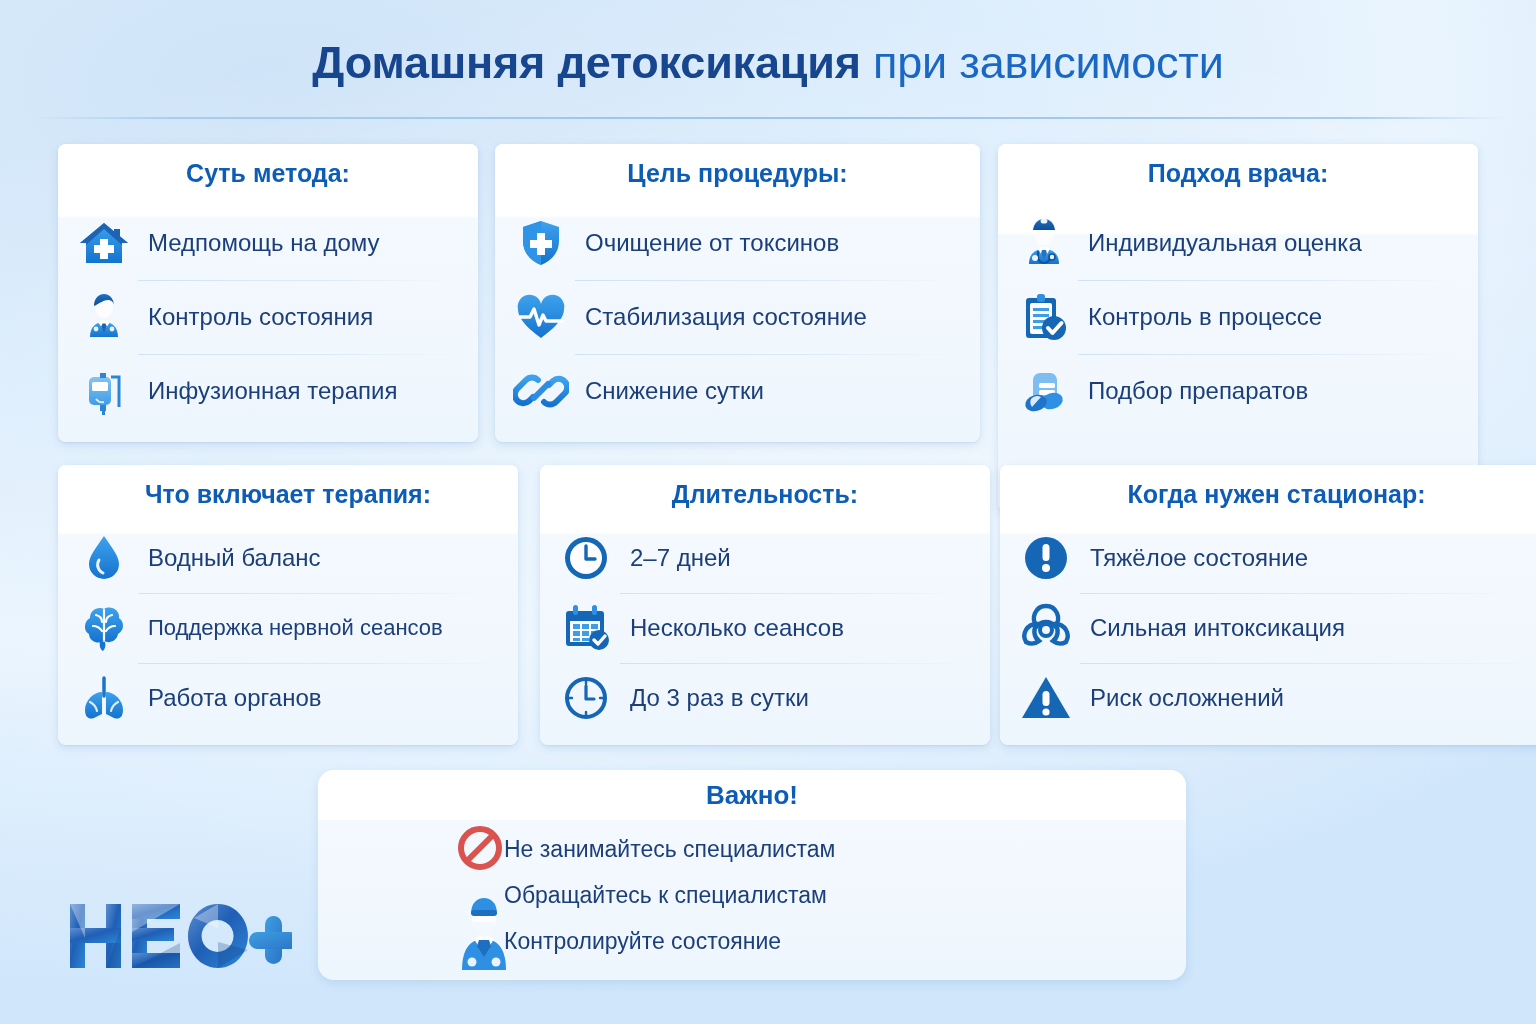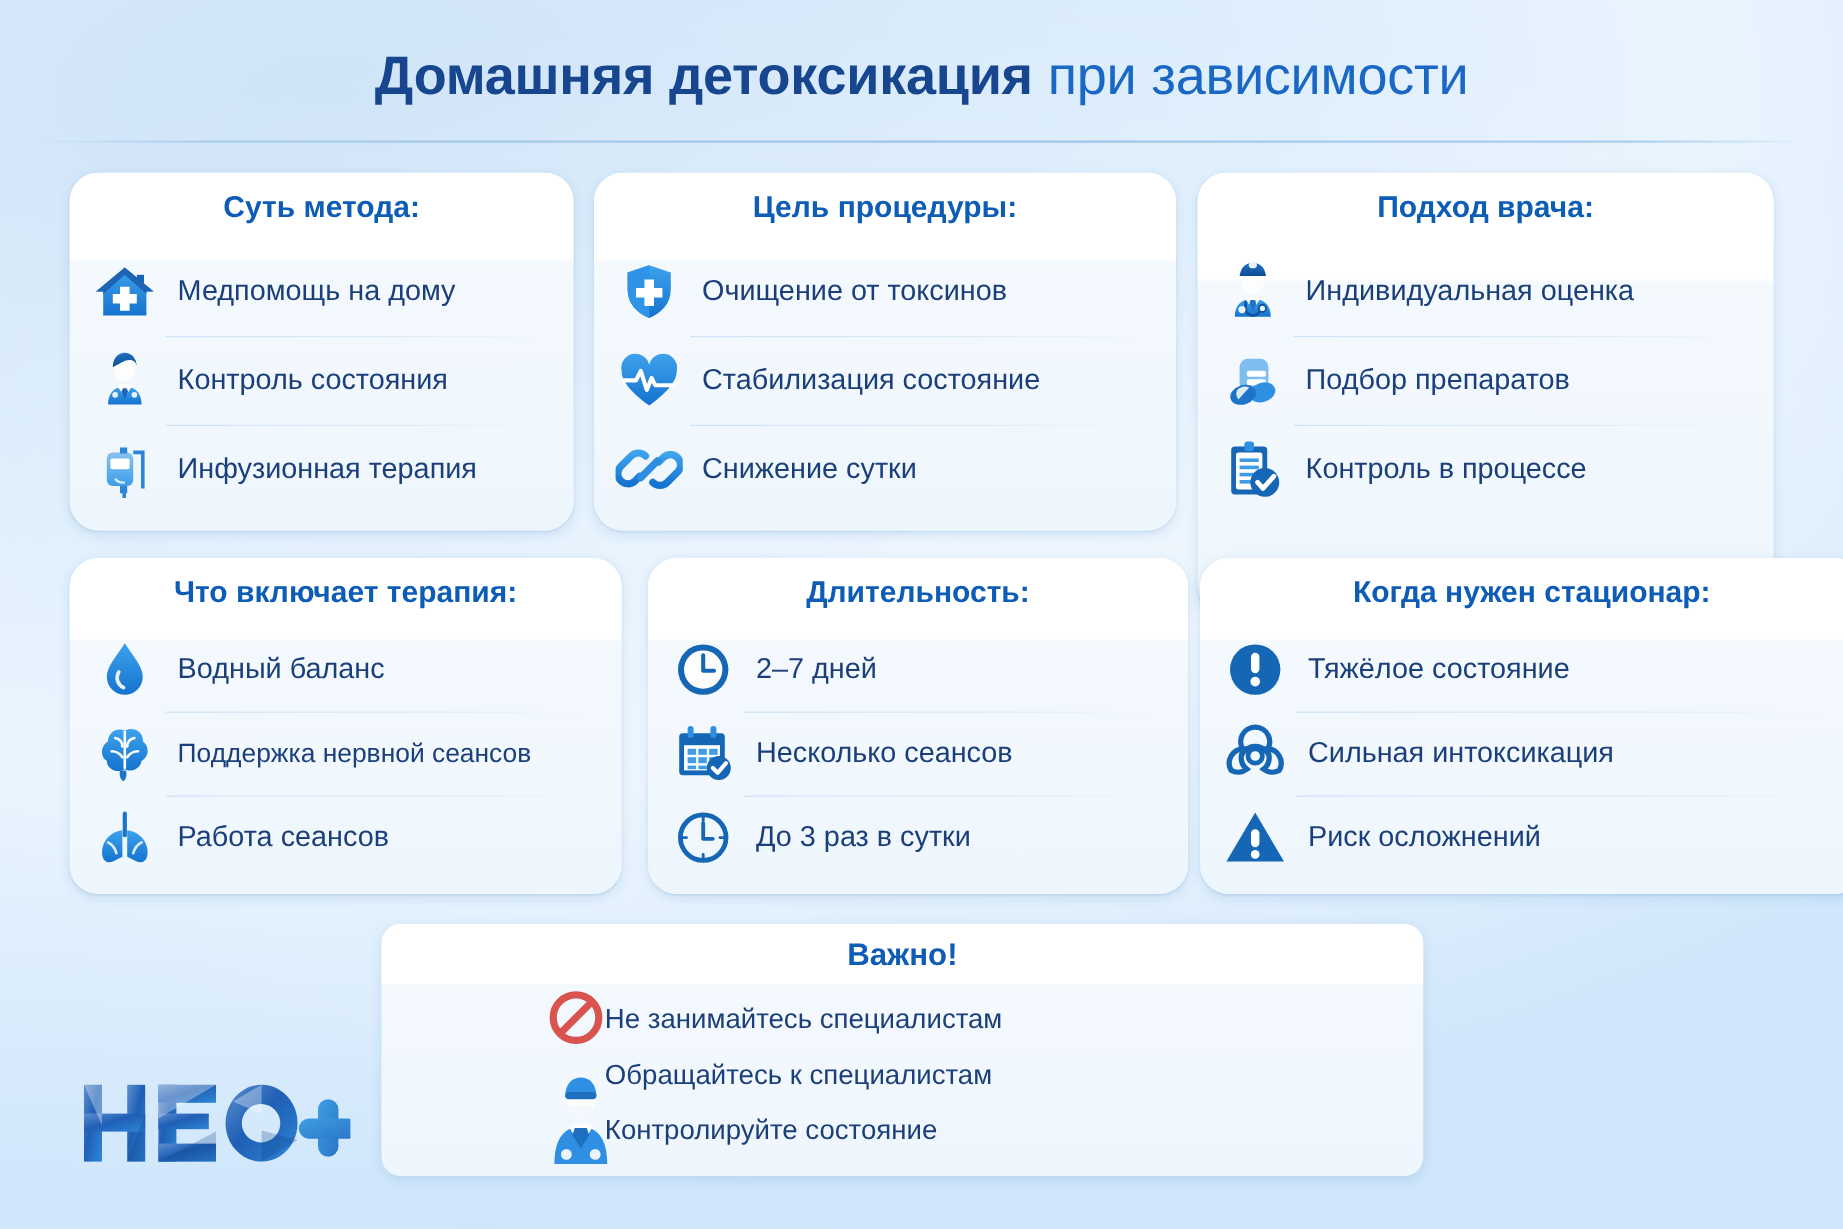--- a/index.html
+++ b/index.html
@@ -34,21 +34,21 @@
   .title .light{color:#1a68c4;font-weight:normal;}
   .title-rule{
     position:absolute;left:30px;right:30px;top:117px;height:2px;
     background:linear-gradient(to right,rgba(160,200,240,0) 0%,#a9cdec 10%,#9cc5e9 50%,#a9cdec 90%,rgba(160,200,240,0) 100%);
     border-radius:2px;
   }
 
   
   .card{
     position:absolute;
-    border-radius:24px;
+    border-radius:8px;
     background:linear-gradient(to bottom,#ffffff 0%,#ffffff 24%,#f4f9fe 25%,#eef6fd 100%);
     box-shadow:0 3px 10px rgba(70,130,190,.16), 0 1px 2px rgba(70,130,190,.12);
     overflow:hidden;
   }
   .card-head{
     height:58px;display:flex;align-items:center;justify-content:center;
     background:#ffffff;
   }
   .card-head span{
     font-size:25px;font-weight:bold;color:#0d5cb6;white-space:nowrap;
@@ -235,50 +235,50 @@
           <circle cx="36" cy="42" r="3" fill="#eaf4fd" stroke="#10539e" stroke-width="1.6"></circle>
           <circle cx="19" cy="43" r="3" fill="#eaf4fd"></circle>
         </svg>
       </span>
       <span class="txt">Индивидуальная оценка</span>
     </div>
 
     <div class="row">
       <span class="ico">
         <svg width="56" height="56" viewBox="0 0 56 56">
-          <rect x="17" y="10" width="24" height="28" rx="7" fill="#7dbdef"></rect>
-          <rect x="23" y="20" width="16" height="5" rx="1.5" fill="#fff"></rect>
-          <rect x="23" y="27" width="16" height="5" rx="1.5" fill="#fff"></rect>
-          <ellipse cx="36" cy="38" rx="11" ry="8" fill="#2f90e3" transform="rotate(-18 36 38)"></ellipse>
-          <ellipse cx="20" cy="40" rx="11" ry="8" fill="#1e74c8" transform="rotate(-18 20 40)"></ellipse>
-          <path d="M15 36 a8 8 0 0 1 10-2 l-9 10 a8 8 0 0 1-1-8z" fill="#ffffff" opacity=".85"></path>
-        </svg>
-      </span>
-      <span class="txt">Подбор препаратов</span>
-    </div>
-
-    <div class="row">
-      <span class="ico">
-        <svg width="56" height="56" viewBox="0 0 56 56">
           <rect x="10" y="9" width="30" height="40" rx="3" fill="#1566b5"></rect>
           <rect x="14" y="14" width="22" height="31" rx="2" fill="#fdfdfd"></rect>
           <rect x="21" y="5" width="8" height="8" rx="2.5" fill="#2f90e3"></rect>
           <g fill="#3f9de8">
             <rect x="17" y="19" width="16" height="3"></rect>
             <rect x="17" y="25" width="16" height="3"></rect>
             <rect x="17" y="31" width="16" height="3"></rect>
             <rect x="17" y="37" width="10" height="3"></rect>
           </g>
           <circle cx="38" cy="39" r="12" fill="#1566b5"></circle>
           <path d="M32 39 l4.5 5 9-10" stroke="#fff" stroke-width="4" fill="none" stroke-linecap="round" stroke-linejoin="round"></path>
         </svg>
       </span>
       <span class="txt">Контроль в процессе</span>
     </div>
 
+    <div class="row">
+      <span class="ico">
+        <svg width="56" height="56" viewBox="0 0 56 56">
+          <rect x="17" y="10" width="24" height="28" rx="7" fill="#7dbdef"></rect>
+          <rect x="23" y="20" width="16" height="5" rx="1.5" fill="#fff"></rect>
+          <rect x="23" y="27" width="16" height="5" rx="1.5" fill="#fff"></rect>
+          <ellipse cx="36" cy="38" rx="11" ry="8" fill="#2f90e3" transform="rotate(-18 36 38)"></ellipse>
+          <ellipse cx="20" cy="40" rx="11" ry="8" fill="#1e74c8" transform="rotate(-18 20 40)"></ellipse>
+          <path d="M15 36 a8 8 0 0 1 10-2 l-9 10 a8 8 0 0 1-1-8z" fill="#ffffff" opacity=".85"></path>
+        </svg>
+      </span>
+      <span class="txt">Подбор препаратов</span>
+    </div>
+
   </div>
 </div>
 
 <div class="card" style="left:58px;top:465px;width:460px;height:280px;">
   <div class="card-head">
     <span>Что включает терапия:</span>
   </div>
   <div class="card-body" style="padding-top:0">
 
     <div class="row" style="height:70px">
@@ -311,21 +311,21 @@
     <div class="row" style="height:70px">
       <span class="ico">
         <svg width="56" height="56" viewBox="0 0 56 56">
           <path d="M28 8 v18" stroke="#1a74c9" stroke-width="3.5" stroke-linecap="round"></path>
           <path d="M26 22 C18 22 9 30 9 40 c0 7 4 10 9 8 l8-4 z" fill="url(#gBlue)"></path>
           <path d="M30 22 C38 22 47 30 47 40 c0 7-4 10-9 8 l-8-4 z" fill="url(#gBlue)"></path>
           <path d="M14 32 c4 2 6 5 7 9" stroke="#fff" stroke-width="2.2" fill="none" stroke-linecap="round" opacity=".85"></path>
           <path d="M42 32 c-4 2-6 5-7 9" stroke="#fff" stroke-width="2.2" fill="none" stroke-linecap="round" opacity=".85"></path>
         </svg>
       </span>
-      <span class="txt">Работа сеансов</span>
+      <span class="txt">Работа органов</span>
     </div>
 
   </div>
 </div>
 
 <div class="card" style="left:540px;top:465px;width:450px;height:280px;">
   <div class="card-head">
     <span>Длительность:</span>
   </div>
   <div class="card-body" style="padding-top:0">

